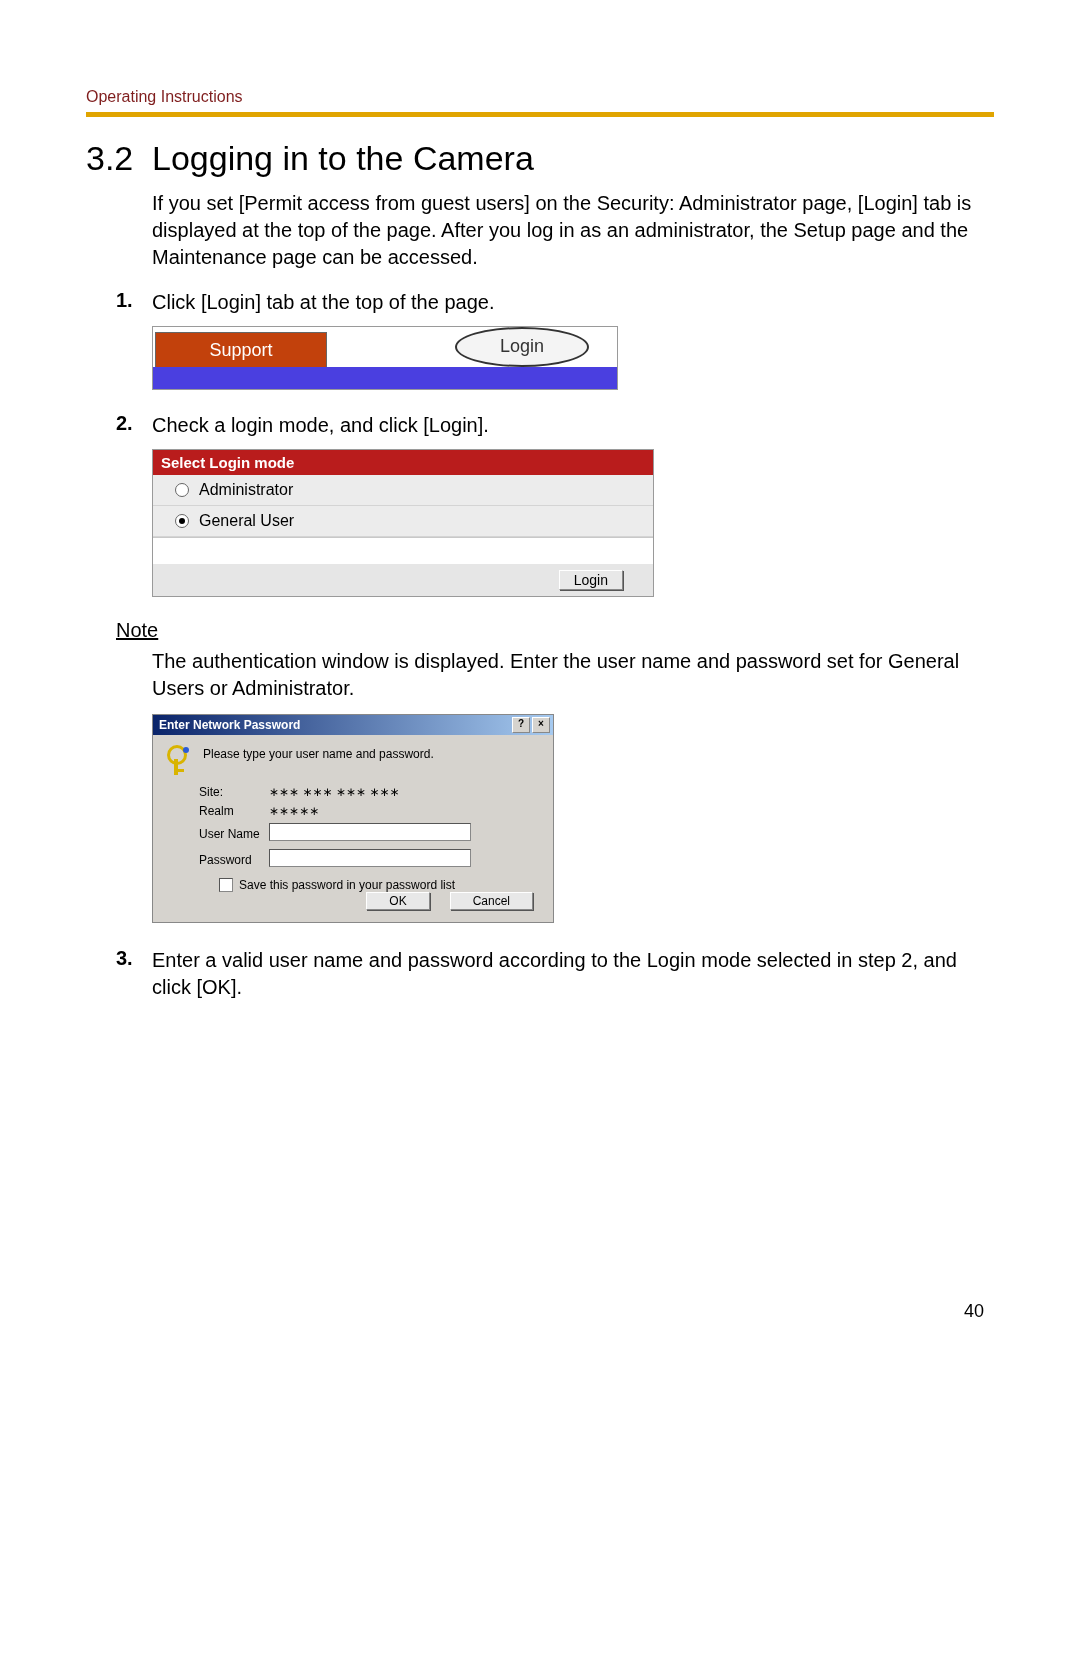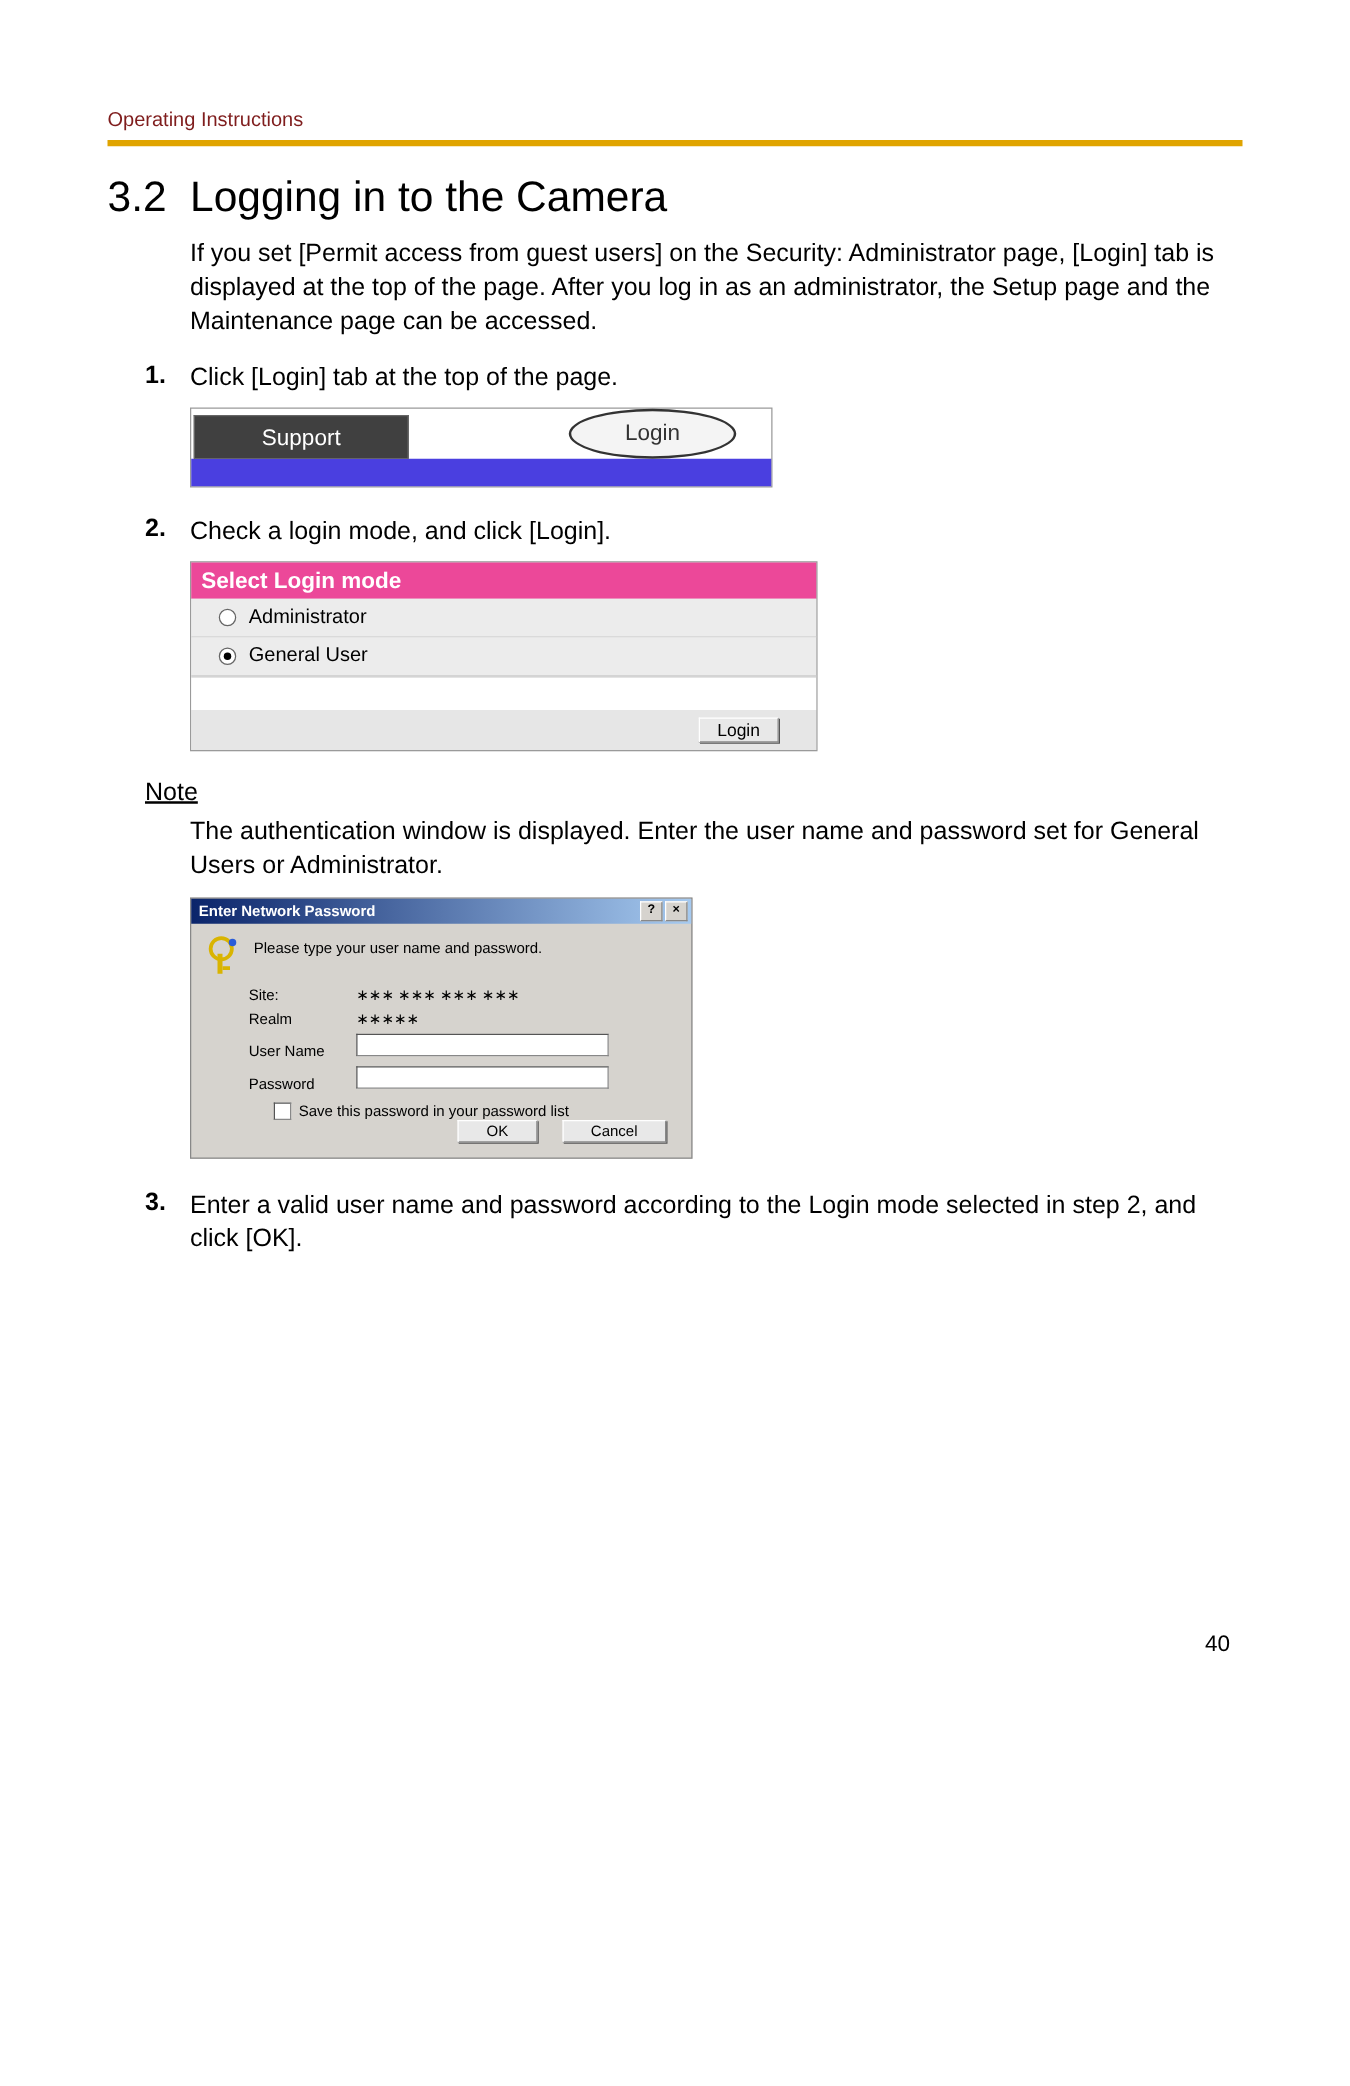--- a/index.html
+++ b/index.html
@@ -65,21 +65,21 @@
     border: 1px solid #9a9a9a;
     background: #fff;
   }
   .tabbar .tabs-row {
     display: flex;
     align-items: flex-end;
     height: 40px;
     padding: 0 2px;
   }
   .tab-support {
-    background: #404040;
+    background: #c2410c;
     color: #fff;
     font-size: 18px;
     line-height: 34px;
     height: 34px;
     width: 170px;
     text-align: center;
     border: 1px solid #666;
     border-bottom: none;
   }
   .tab-spacer { flex: 1; }
@@ -101,25 +101,25 @@
   }
 
   
   .login-panel {
     width: 500px;
     border: 1px solid #9a9a9a;
     background: #ececec;
     font-size: 16px;
   }
   .login-panel .panel-title {
-    background: #ec4899;
+    background: #b91c1c;
     color: #fff;
     font-weight: bold;
     padding: 4px 8px;
-    font-size: 18px;
+    font-size: 15px;
   }
   .login-panel .opt {
     display: flex;
     align-items: center;
     background: #ececec;
     border-bottom: 1px solid #d4d4d4;
     padding: 6px 22px;
     gap: 10px;
   }
   .radio {
@@ -222,23 +222,22 @@
     width: 6px; height: 3px; background: #d9b400;
     position: absolute; left: 13px; top: 24px;
   }
   .keyicon .dot2 {
     width:6px;height:6px;border-radius:50%;background:#2a5cd8;
     position:absolute; left:18px; top:2px;
   }
   .dlg .prompt { font-size: 12px; padding-top: 2px; }
   .frow {
     display: flex;
-    align-items: flex-end;
+    align-items: center;
     margin: 5px 0 5px 34px;
-    gap: 16px;
   }
   .frow .lab { width: 70px; }
   .frow .val { flex: 1; }
   .txtbox {
     width: 200px; height: 16px;
     background: #fff;
     border: 1px solid #888;
     border-top-color: #555; border-left-color: #555;
     display: inline-block;
   }

